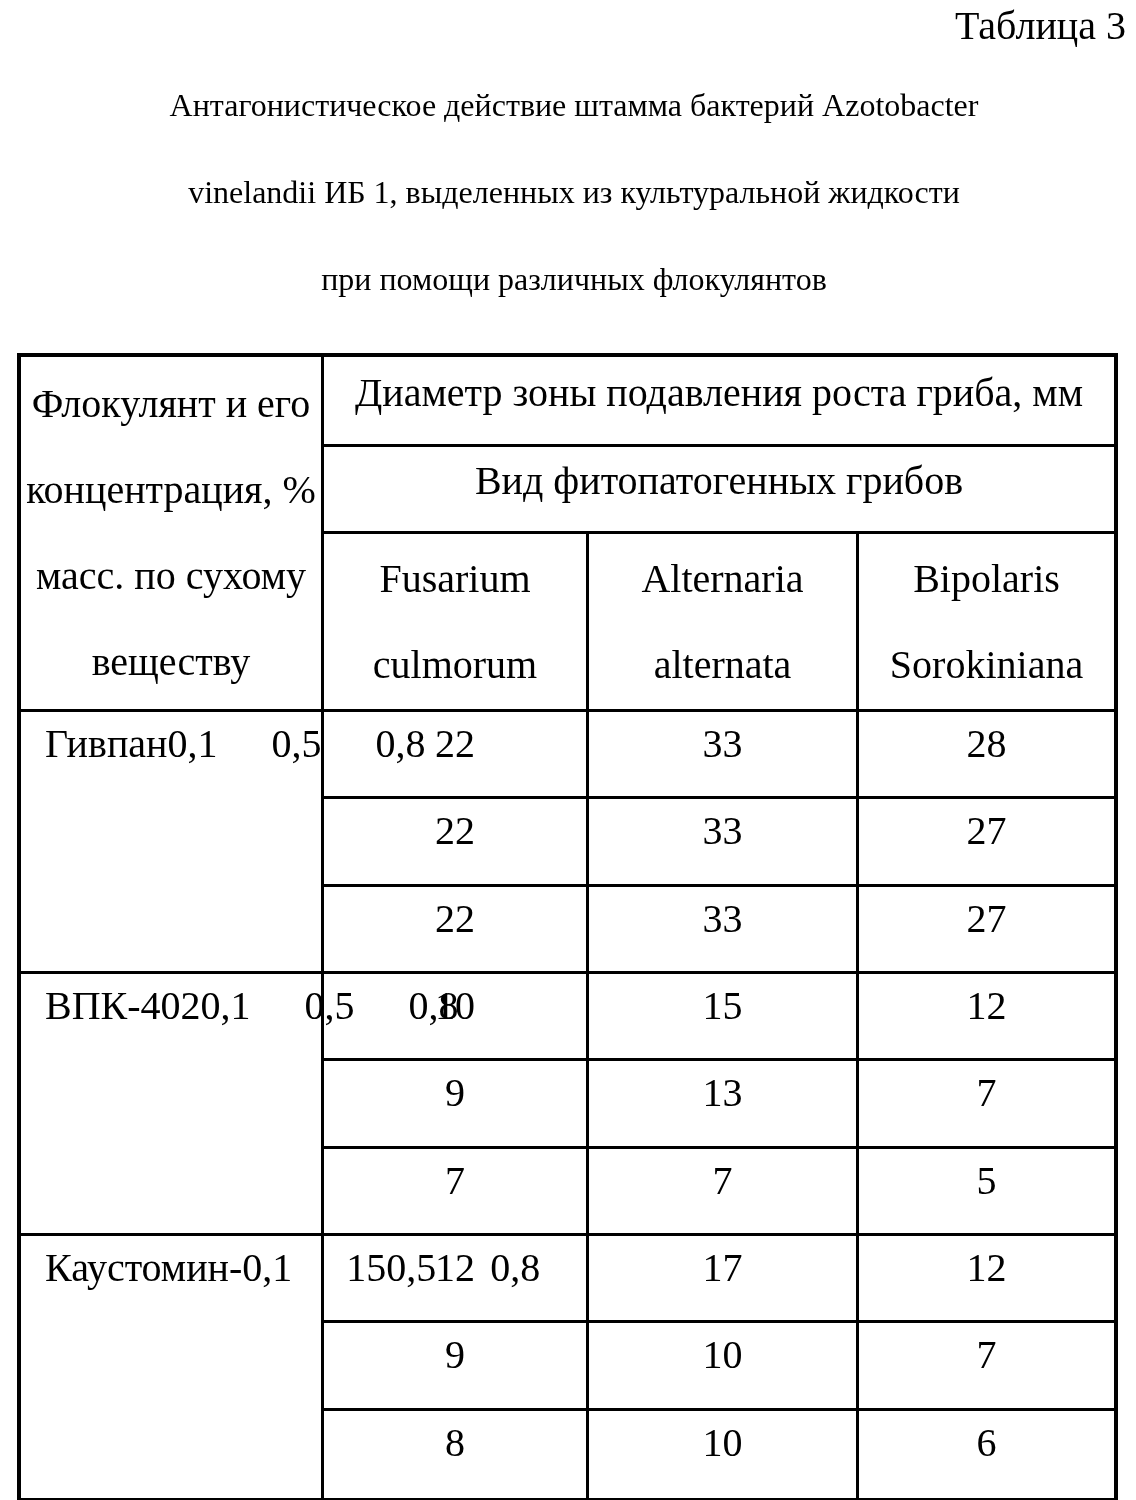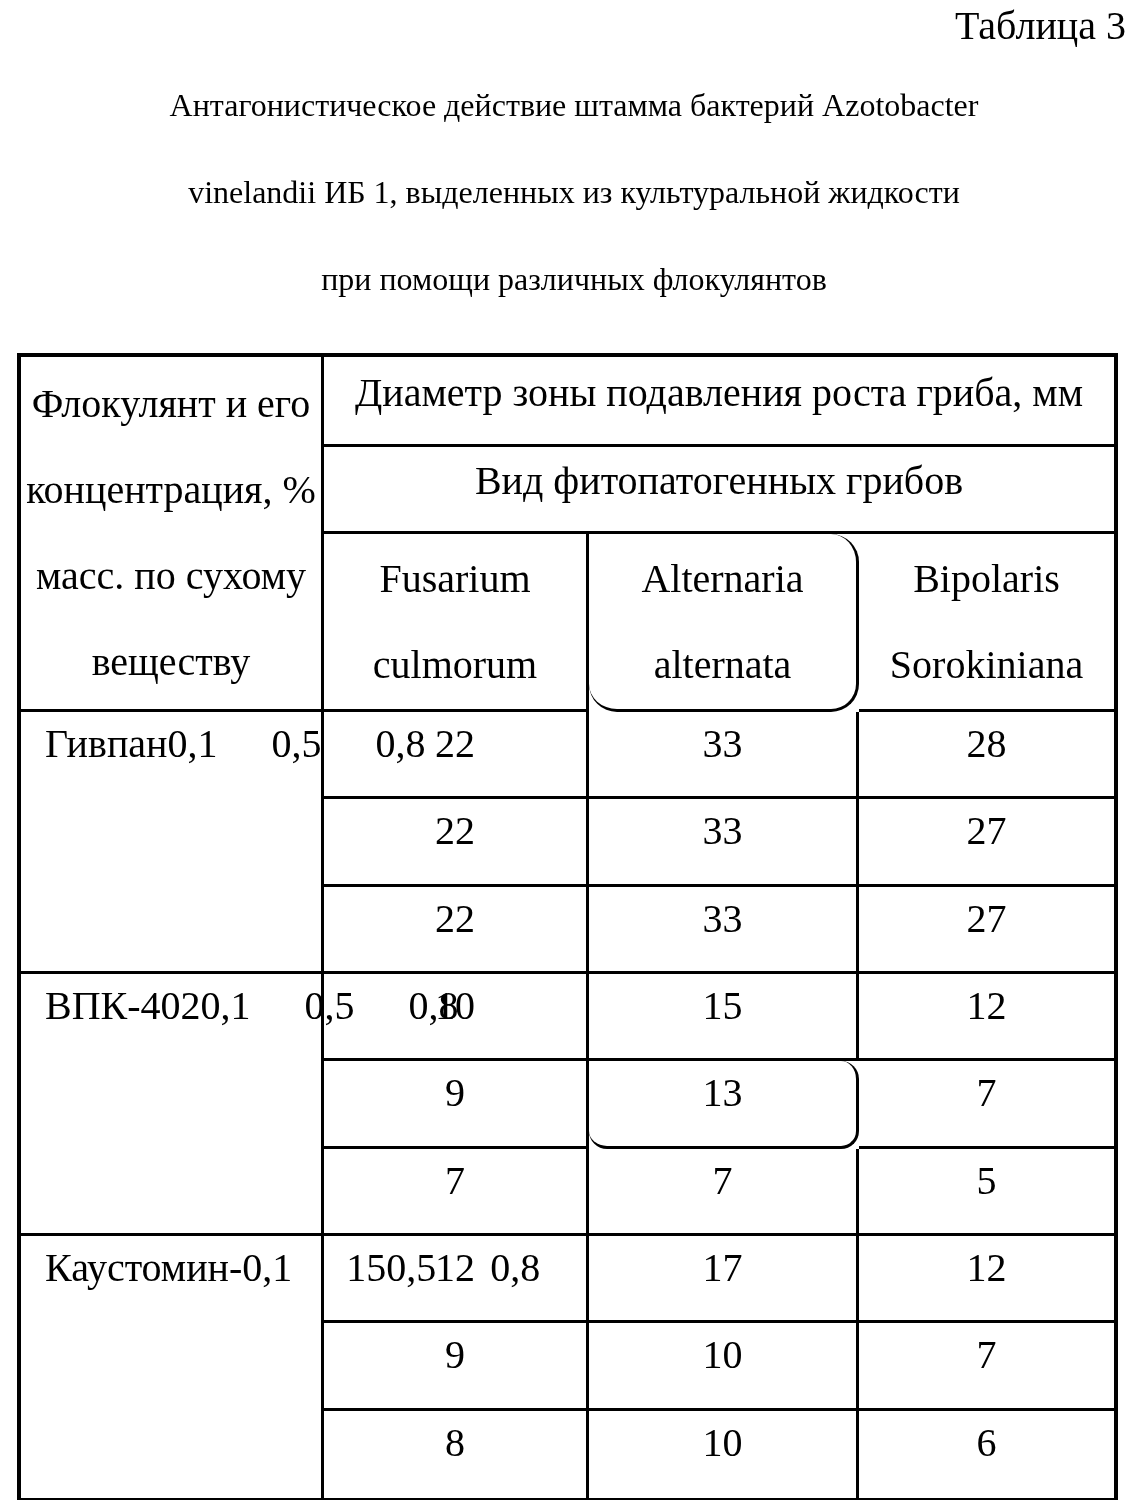--- a/index.html
+++ b/index.html
@@ -107,21 +107,21 @@
     </div>
 
     <div class="cell span-head bb" style="grid-row:1;">Диаметр зоны подавления роста гриба, мм</div>
 
     <div class="cell span-head bb" style="grid-row:2; padding-top:10px;">Вид фитопатогенных грибов</div>
 
     <div class="cell species-cell br bb" style="grid-column:2;">
       <div>Fusarium</div>
       <div>culmorum</div>
     </div>
-    <div class="cell species-cell br bb" style="grid-column:3;border-radius:28px;">
+    <div class="cell species-cell br bb" style="grid-column:3;">
       <div>Alternaria</div>
       <div>alternata</div>
     </div>
     <div class="cell species-cell bb" style="grid-column:4;">
       <div>Bipolaris</div>
       <div>Sorokiniana</div>
     </div>
 
     <div class="cell group-name-cell br bb" style="grid-row:4/7;">
       <div class="group-sub">
@@ -158,21 +158,21 @@
       </div>
       <div class="group-sub">
         <span></span>
         <span>0,8</span>
       </div>
     </div>
     <div class="cell num-cell br bb" style="grid-row:7; grid-column:2;">10</div>
     <div class="cell num-cell br bb" style="grid-row:7; grid-column:3;">15</div>
     <div class="cell num-cell bb" style="grid-row:7; grid-column:4;">12</div>
     <div class="cell num-cell br bb" style="grid-row:8; grid-column:2;">9</div>
-    <div class="cell num-cell br bb" style="grid-row:8; grid-column:3;border-radius:18px;">13</div>
+    <div class="cell num-cell br bb" style="grid-row:8; grid-column:3;">13</div>
     <div class="cell num-cell bb" style="grid-row:8; grid-column:4;">7</div>
     <div class="cell num-cell br bb" style="grid-row:9; grid-column:2;">7</div>
     <div class="cell num-cell br bb" style="grid-row:9; grid-column:3;">7</div>
     <div class="cell num-cell bb" style="grid-row:9; grid-column:4;">5</div>
 
     <div class="cell group-name-cell br" style="grid-row:10/13;">
       <div class="group-sub">
         <span>Каустомин-</span>
         <span>0,1</span>
       </div>

